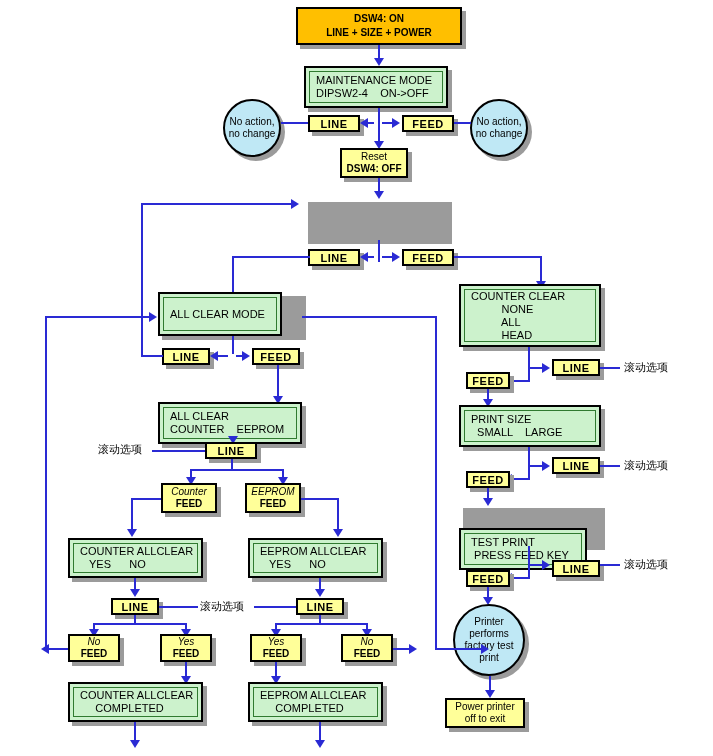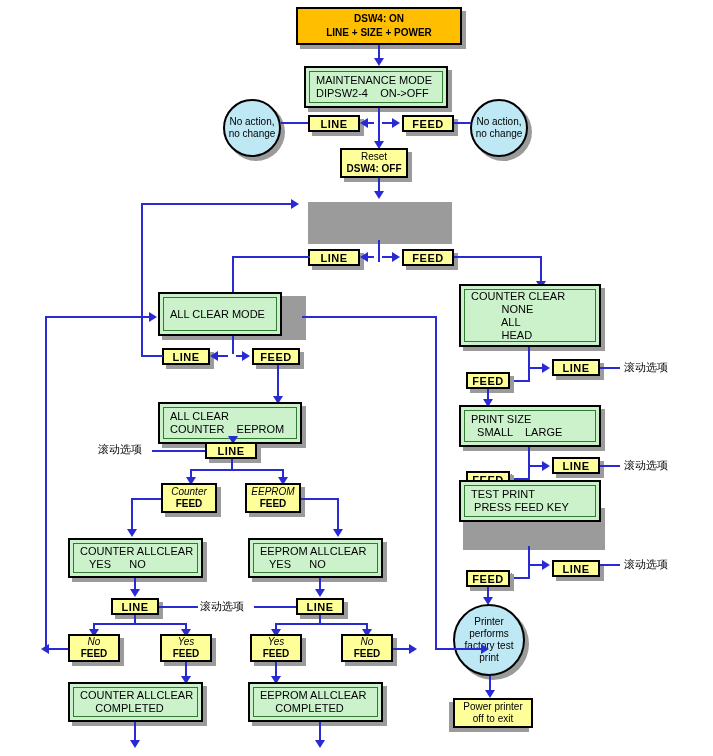--- a/index.html
+++ b/index.html
@@ -376,21 +376,21 @@
   <div class="ln-h" style="left:508px;top:478px;width:22px;"></div>
   <div class="ar ar-l" style="left:504px;top:474px;"></div>
   <div class="shadow" style="left:470px;top:475px;width:44px;height:17px;"></div>
   <div class="node key" style="left:466px;top:471px;width:44px;height:17px;">
     <span>FEED</span>
   </div>
   <div class="ln-v" style="left:487px;top:488px;height:14px;"></div>
   <div class="ar ar-d" style="left:483px;top:498px;"></div>
 
   <div class="shadow" style="left:463px;top:508px;width:142px;height:42px;"></div>
-  <div class="node lcd" style="left:459px;top:480px;width:142px;height:42px;">
+  <div class="node lcd" style="left:459px;top:528px;width:128px;height:42px;">
     <div class="inner">
       <div class="ln">TEST PRINT</div>
       <div class="ln"> PRESS FEED KEY</div>
     </div>
   </div>
 
   <div class="ln-v" style="left:528px;top:546px;height:20px;"></div>
   <div class="ln-h" style="left:528px;top:564px;width:14px;"></div>
   <div class="ar ar-r" style="left:542px;top:560px;"></div>
   <div class="shadow" style="left:556px;top:564px;width:48px;height:17px;"></div>
@@ -415,21 +415,21 @@
     <div class="ln">Printer</div>
     <div class="ln">performs</div>
     <div class="ln">factory test</div>
     <div class="ln">print</div>
   </div>
 
   <div class="ln-v" style="left:489px;top:676px;height:18px;"></div>
   <div class="ar ar-d" style="left:485px;top:690px;"></div>
 
   <div class="shadow" style="left:449px;top:702px;width:80px;height:30px;"></div>
-  <div class="node note" style="left:445px;top:698px;width:80px;height:30px;margin-left:8px;">
+  <div class="node note" style="left:445px;top:698px;width:80px;height:30px;">
     <div class="ln">Power printer</div>
     <div class="ln">off to exit</div>
   </div>
 
   <div class="ln-h" style="left:435px;top:648px;width:46px;"></div>
   <div class="ar ar-r" style="left:481px;top:644px;"></div>
 
 </div>
 
 </body></html>

